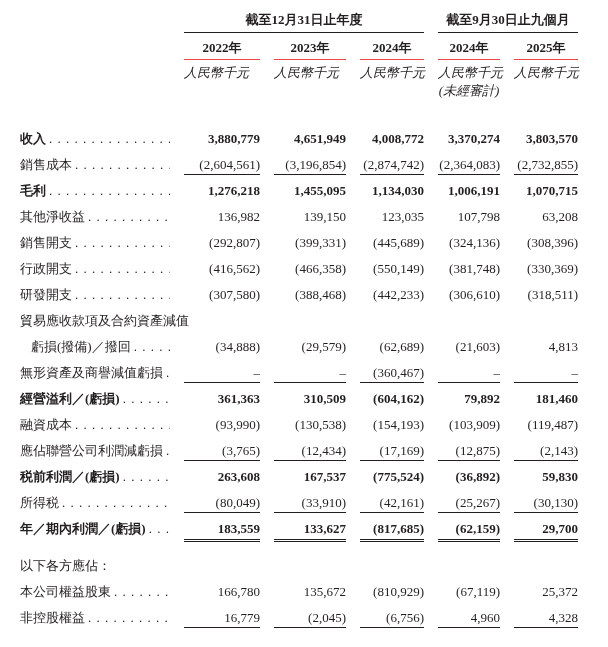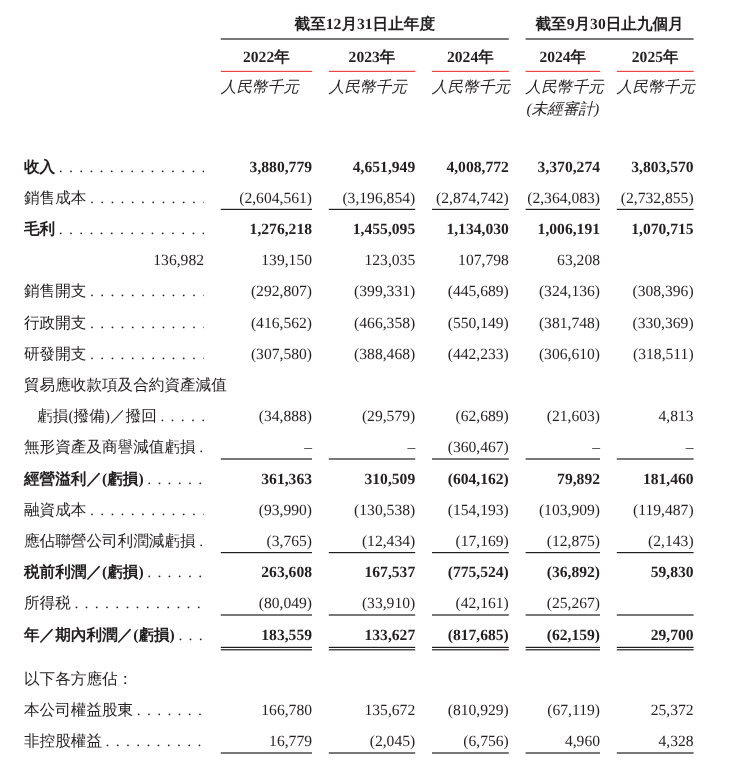--- a/index.html
+++ b/index.html
@@ -141,20 +141,24 @@
           <span>毛利</span>
           <span class="dots"></span>
         </div>
         <div class="num">1,276,218</div>
         <div class="num">1,455,095</div>
         <div class="num">1,134,030</div>
         <div class="num">1,006,191</div>
         <div class="num">1,070,715</div>
       </div>
       <div class="grid row">
+        <div class="label">
+          <span>其他淨收益</span>
+          <span class="dots"></span>
+        </div>
         <div class="num">136,982</div>
         <div class="num">139,150</div>
         <div class="num">123,035</div>
         <div class="num">107,798</div>
         <div class="num">63,208</div>
       </div>
       <div class="grid row">
         <div class="label">
           <span>銷售開支</span>
           <span class="dots"></span>
@@ -276,20 +280,21 @@
       </div>
       <div class="grid row">
         <div class="label">
           <span>所得税</span>
           <span class="dots"></span>
         </div>
         <div class="num">(80,049)</div>
         <div class="num">(33,910)</div>
         <div class="num">(42,161)</div>
         <div class="num">(25,267)</div>
+        <div class="num">(30,130)</div>
       </div>
       <div class="grid rule-row single">
         <div></div>
         <div class="rc"></div>
         <div class="rc"></div>
         <div class="rc"></div>
         <div class="rc"></div>
         <div class="rc"></div>
       </div>
       <div class="grid row bold">

